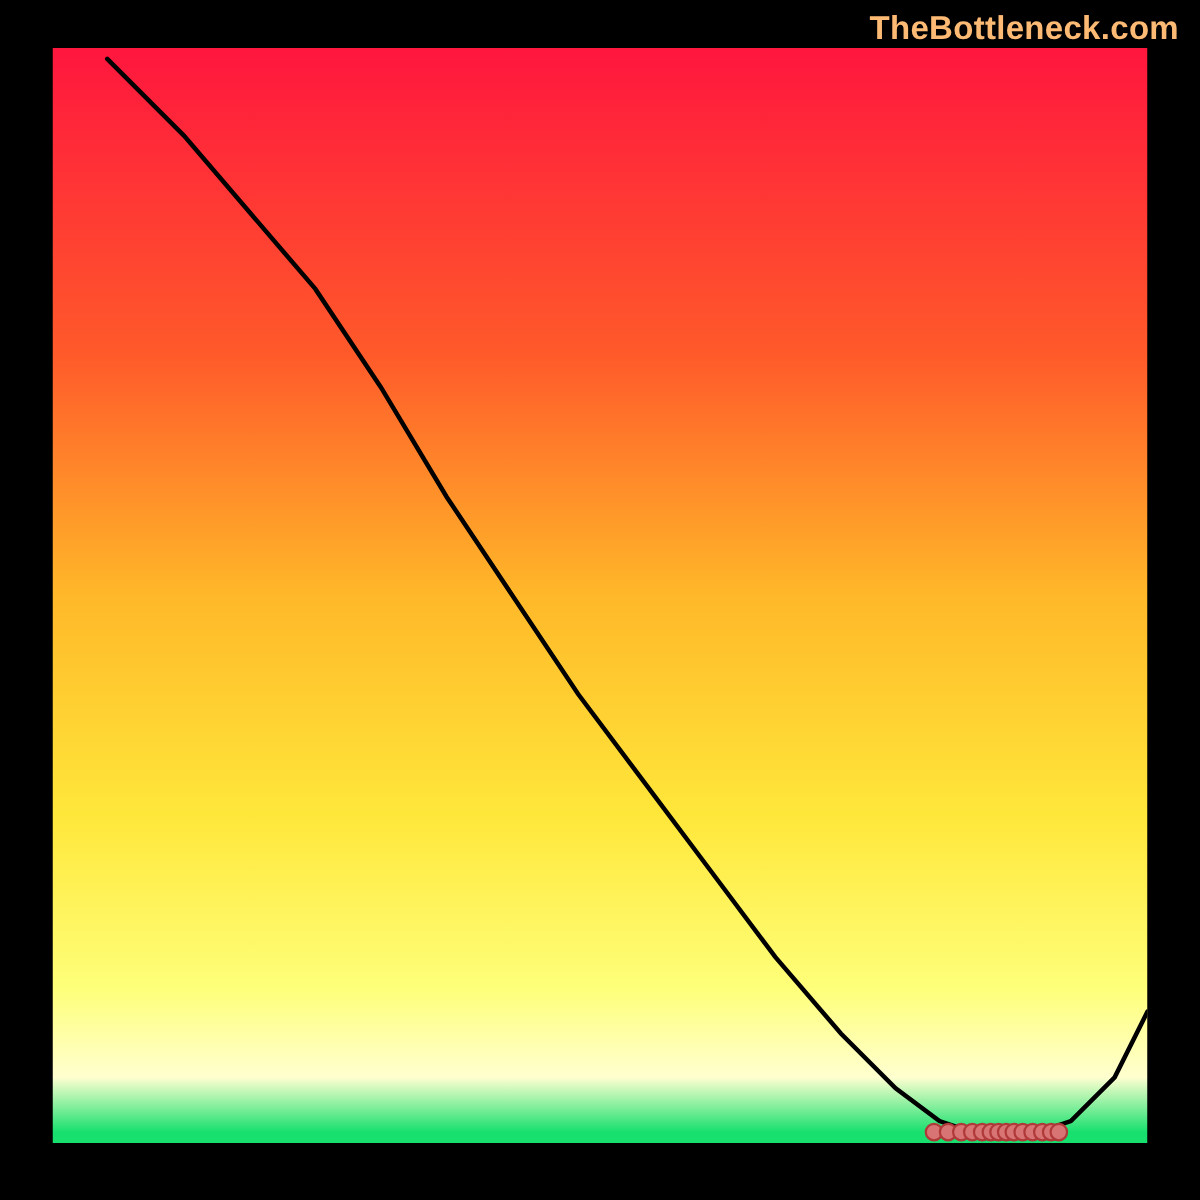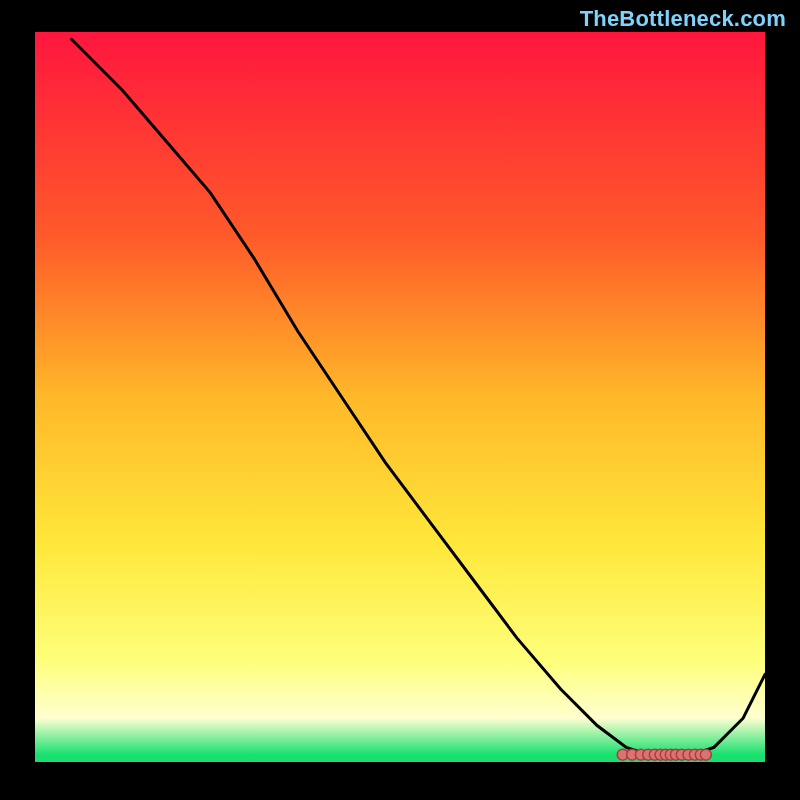--- a/index.html
+++ b/index.html
@@ -14,21 +14,21 @@
   .wrap {
     position: relative;
     width: 800px;
     height: 800px;
     background: #000;
   }
   .watermark {
     position: absolute;
     top: 6px;
     right: 14px;
-    color: #7dd3fc;
+    color: #fdba74;
     font-size: 22px;
     font-weight: 600;
     letter-spacing: 0.2px;
     user-select: none;
   }
   .plot {
     position: absolute;
     left: 35px;
     top: 32px;
     width: 730px;

